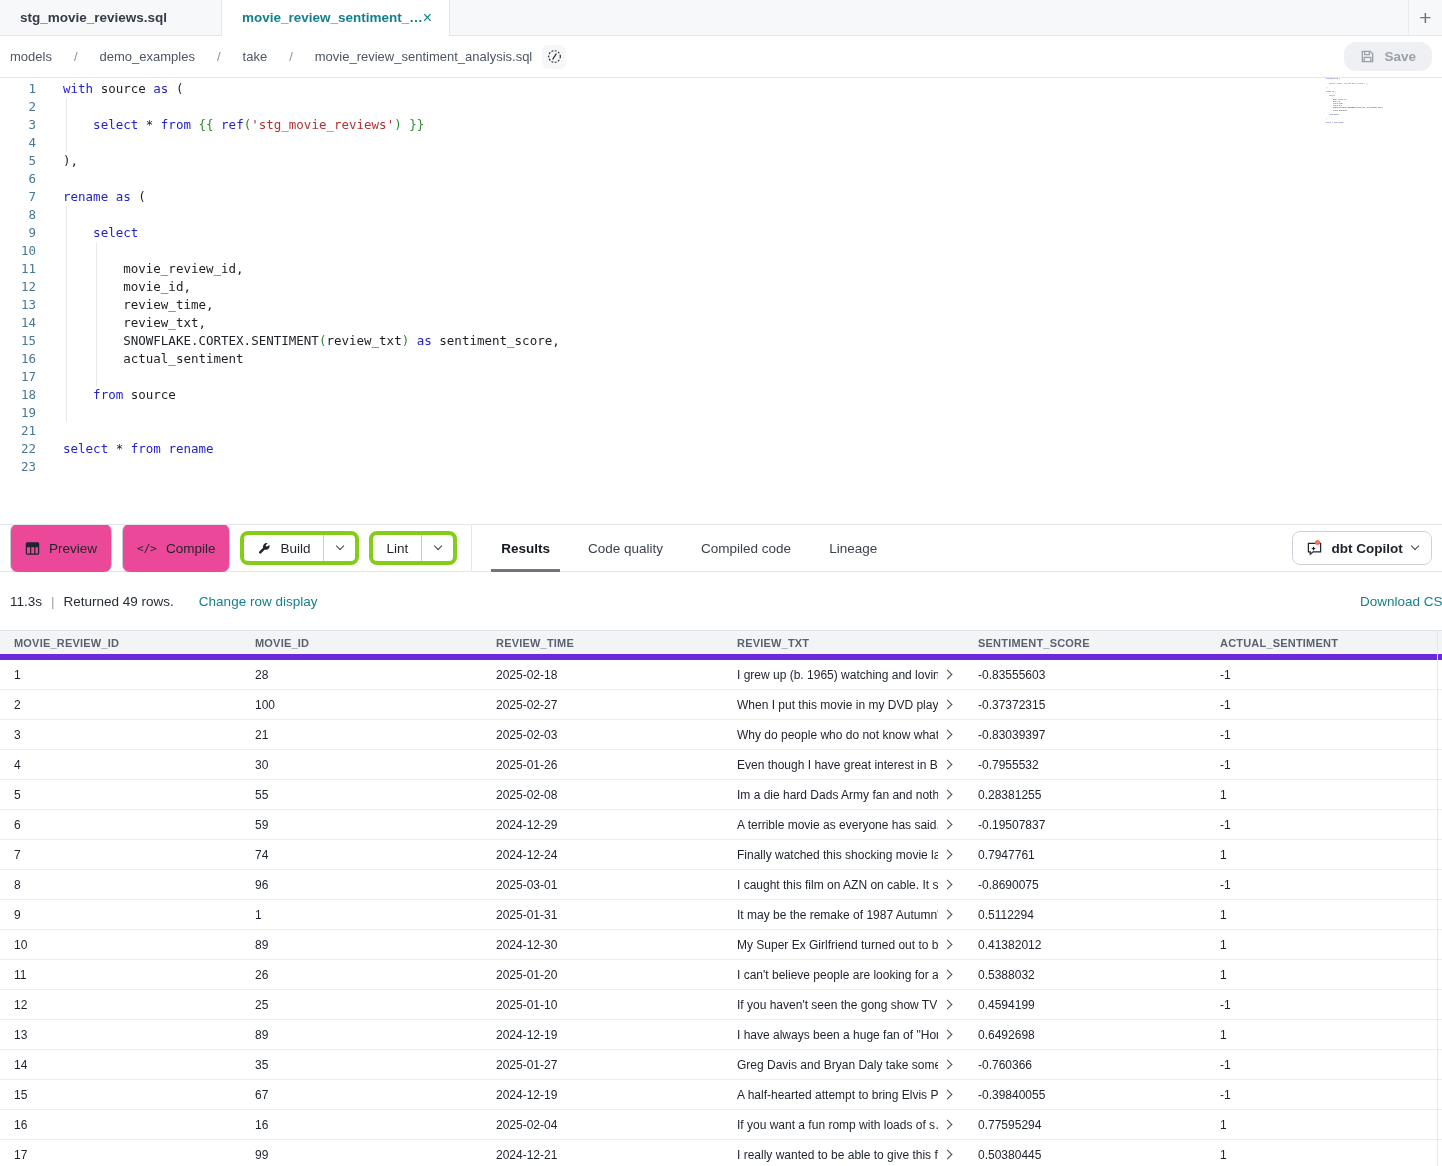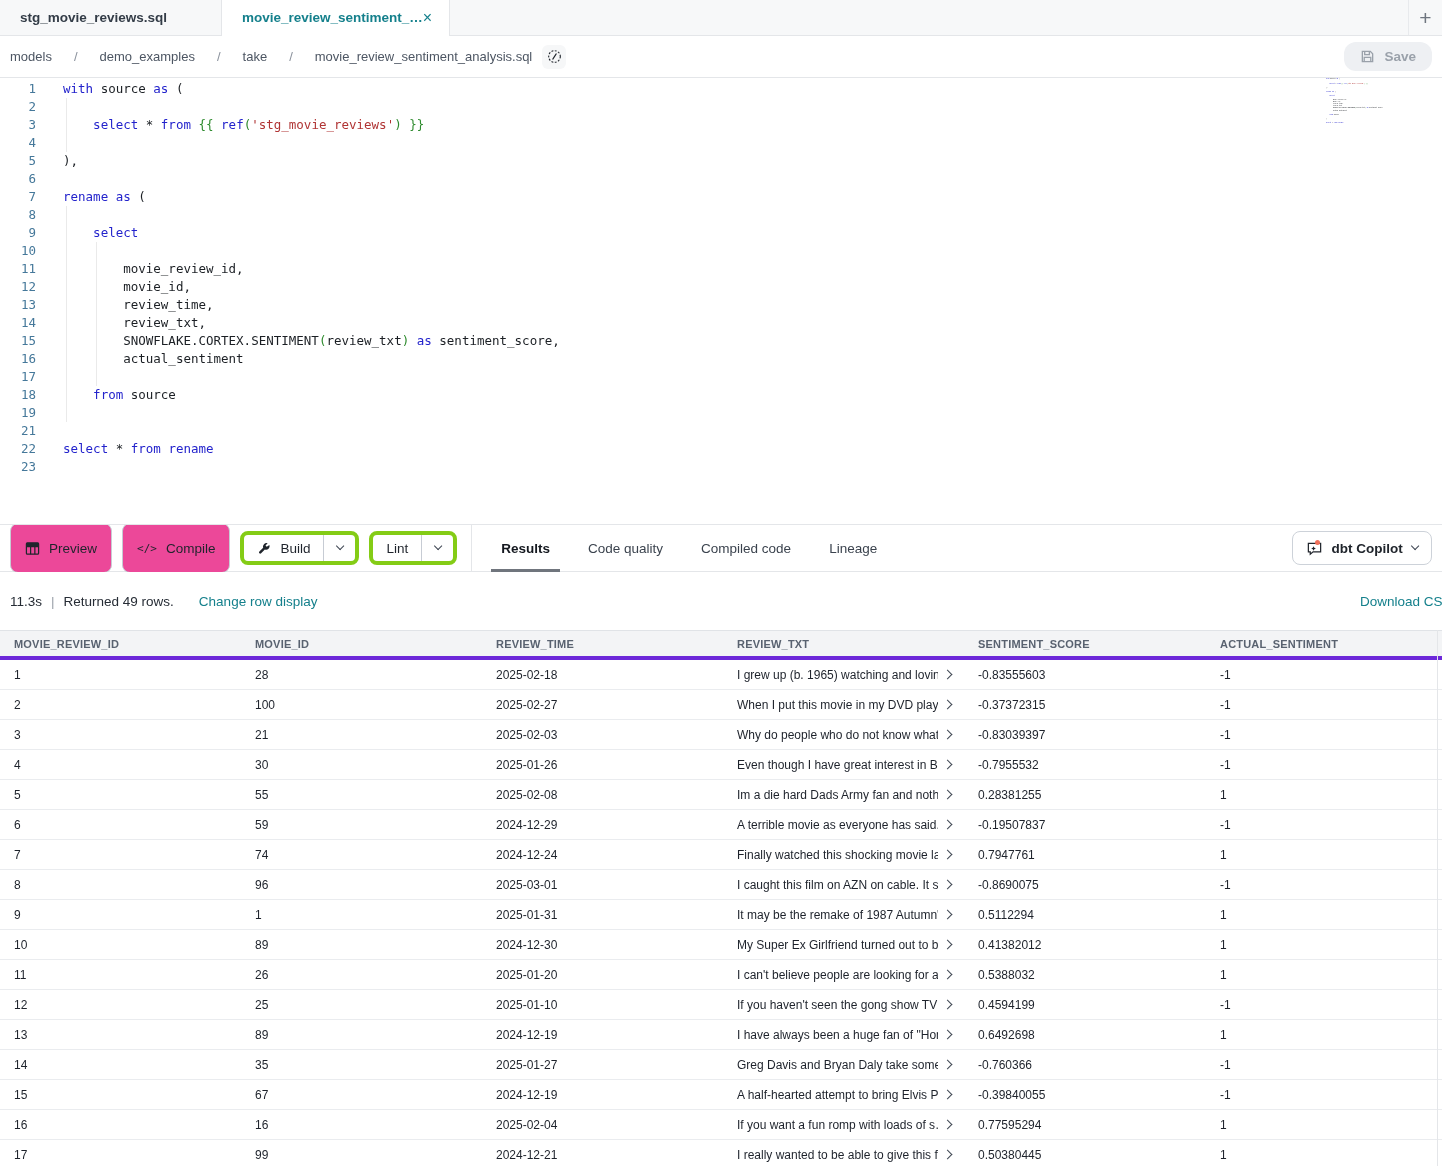--- a/index.html
+++ b/index.html
@@ -74,21 +74,21 @@
   .statusbar { height:58px; display:flex; align-items:center; padding:0 10px; font-size:13.5px;
     color:#262c35; position:relative; background:#fff; }
   .pipe { color:#9aa0a8; margin:0 9px; }
   .link { color:#15808c; cursor:pointer; }
   .change-link { margin-left:25px; }
   .download-link { position:absolute; left:1360px; white-space:nowrap; }
 
   
   .rgrid { display:grid; grid-template-columns:241px 241px 241px 241px 242px 1fr;
     align-items:center; padding-left:14px; }
-  .thead { height:30px; background:#f3f4f6; border-top:1px solid #e0e3e7; border-bottom:4px solid #6d28d9;
+  .thead { height:30px; background:#f3f4f6; border-top:1px solid #e0e3e7; border-bottom:6px solid #6d28d9;
     font-size:11px; font-weight:700; color:#596270; letter-spacing:0.2px; }
   .trow { height:30px; border-bottom:1px solid #eaecef; font-size:12px; color:#1d222b; background:#fff; }
   .rt-cell { display:flex; align-items:center; justify-content:space-between; padding-right:27px; min-width:0; }
   .rt-text { white-space:nowrap; overflow:hidden; max-width:205px; }
   .chev { width:7px; height:7px; border:solid #3f4753; border-width:0 1.5px 1.5px 0;
     transform:rotate(-45deg); flex:none; margin-left:6px; cursor:pointer; }
   .table-right-line { position:absolute; left:1437px; top:630px; bottom:0; width:1px; background:#e4e6e9; }
   .copilot-dot { position:absolute; width:5px; height:5px; border-radius:50%; left:22px; top:8px; }
 </style>
 </head>

